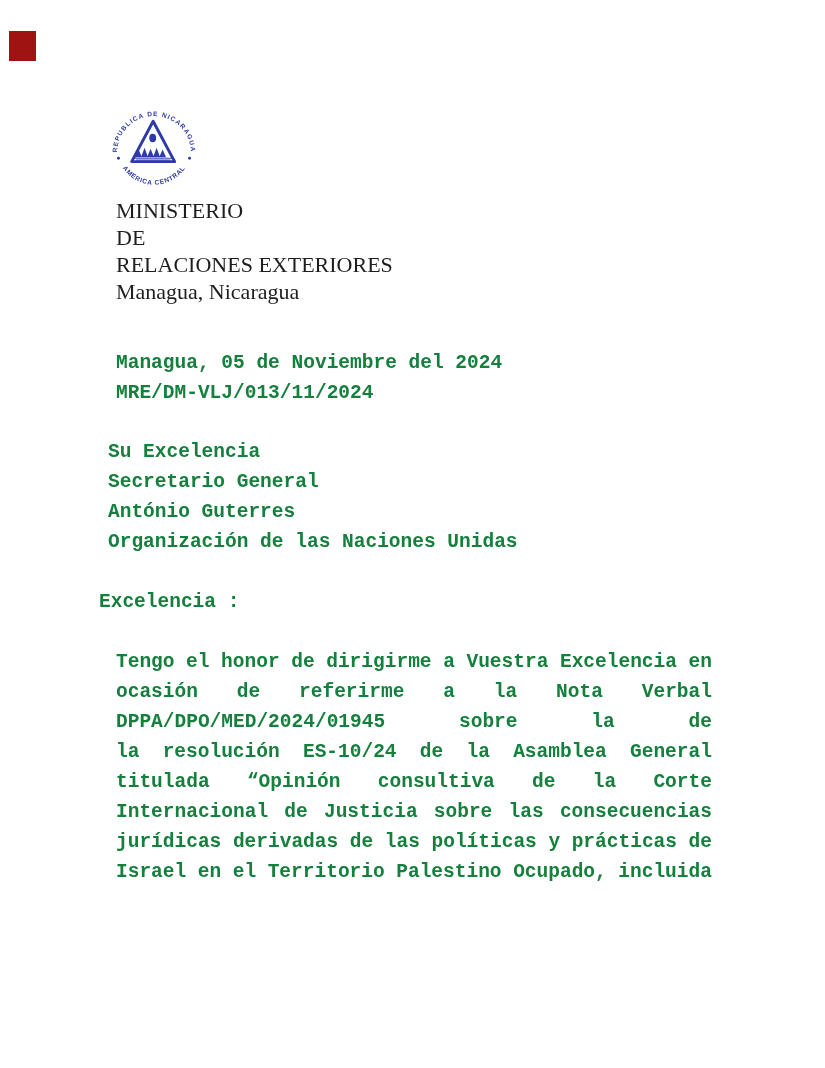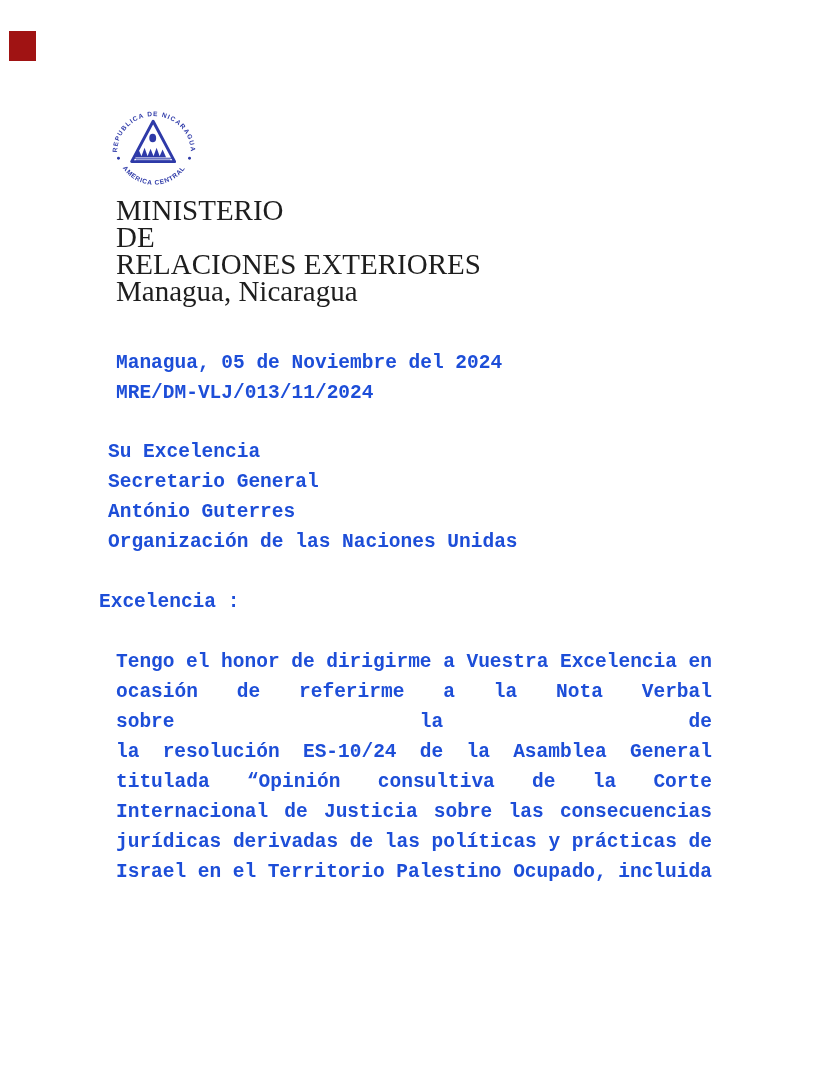--- a/index.html
+++ b/index.html
@@ -23,30 +23,30 @@
   #seal .ink-stroke { stroke: var(--seal-color, #2e3aa8); fill: #ffffff; }
   #seal text {
     fill: var(--seal-color, #2e3aa8);
     font-family: "Liberation Sans", sans-serif;
     font-weight: bold;
   }
 
   #letterhead {
     left: 116px; top: 197px;
     font-family: "Liberation Serif", serif;
-    font-size: 29px; line-height: 27px;
+    font-size: 22px; line-height: 27px;
     color: #1e1e1e;
     white-space: nowrap;
   }
 
   .mono {
     font-family: "Liberation Mono", "DejaVu Sans Mono", monospace;
     font-weight: bold;
     font-size: 19.5px; line-height: 30px;
-    color: #1d4ed8;
+    color: #15803d;
     white-space: nowrap;
   }
 
   #ref-block   { left: 116px; top: 348px; }
   #recipient   { left: 108px; top: 437px; }
   #salutation  { left: 99px; top: 587px; }
 
   #body-text {
     left: 116px; top: 647px;
     width: 596px;
@@ -125,20 +125,21 @@
     <div class="bline">
       <span>ocasión</span>
       <span>de</span>
       <span>referirme</span>
       <span>a</span>
       <span>la</span>
       <span>Nota</span>
       <span>Verbal</span>
     </div>
     <div class="bline">
+      <span>DPPA/DPO/MED/2024/01945</span>
       <span>sobre</span>
       <span>la</span>
       <span>de</span>
     </div>
     <div class="bline">
       <span>la</span>
       <span>resolución</span>
       <span>ES-10/24</span>
       <span>de</span>
       <span>la</span>

